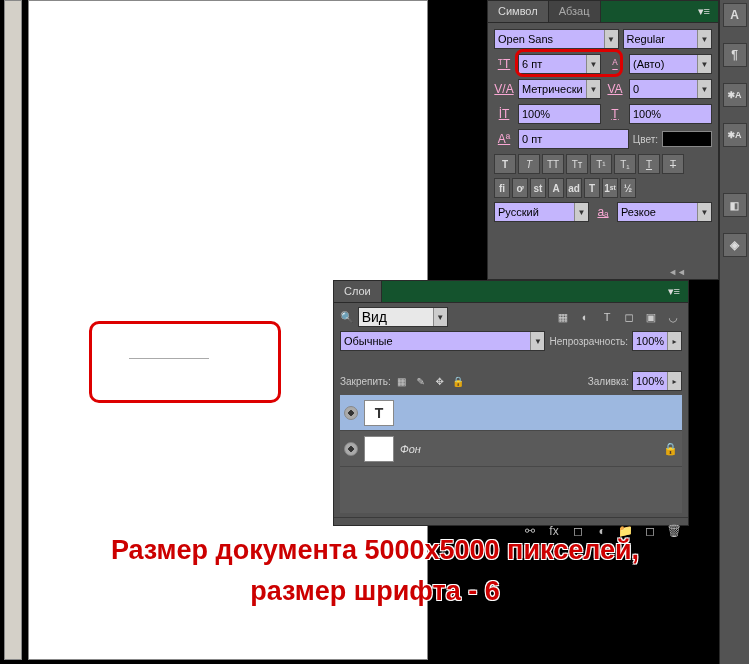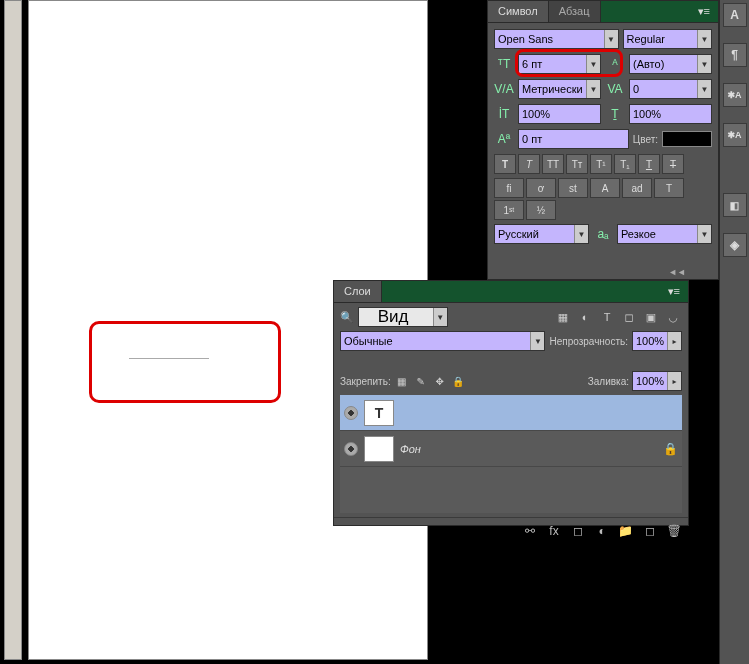--- a/index.html
+++ b/index.html
@@ -24,37 +24,37 @@
   .panel-tabs { display: flex; background: #14532d; border-bottom: 1px solid #2a2a2a; }
   .panel-tab { padding: 4px 10px; background: #535353; border-right: 1px solid #2a2a2a; cursor: pointer; }
   .panel-tab.inactive { background: #434343; color: #aaa; }
   .panel-menu { margin-left: auto; padding: 4px 8px; cursor: pointer; }
   
   .panel-body { padding: 6px; }
   .row { display: flex; align-items: center; gap: 4px; margin-bottom: 5px; }
   .field { display: flex; align-items: center; background: #c4b5fd; border: 1px solid #333; height: 20px; color: #000; position: relative; }
   .field input { border: none; background: transparent; width: 100%; padding: 0 3px; font-size: 11px; outline: none; }
   .dd-arrow { width: 14px; height: 18px; background: #ccc; border-left: 1px solid #888; display: flex; align-items: center; justify-content: center; font-size: 8px; color: #333; cursor: pointer; flex-shrink: 0; }
-  .fld-icon { width: 20px; height: 20px; display: flex; align-items: center; justify-content: center; color: #86efac; font-size: 12px; flex-shrink: 0; }
+  .fld-icon { width: 20px; height: 20px; display: flex; align-items: center; justify-content: center; color: #f9a8d4; font-size: 12px; flex-shrink: 0; text-decoration: underline; }
   
   .highlight-box { position: absolute; border: 3px solid #d00; border-radius: 8px; z-index: 10; pointer-events: none; }
   .hl1 { right: 126px; top: 49px; width: 108px; height: 28px; }
   
   .btn-row { display: flex; gap: 2px; margin-bottom: 4px; flex-wrap: wrap; }
   .sbtn { width: 22px; height: 20px; background: #6a6a6a; border: 1px solid #3a3a3a; display: flex; align-items: center; justify-content: center; color: #ddd; font-size: 10px; cursor: pointer; }
-  .sbtn.narrow { width: 30px; }
+  .sbtn.narrow { width: 16px; font-weight: bold; }
   
   .color-swatch { width: 50px; height: 16px; background: #000; border: 1px solid #888; }
   
   
   .layers-panel { position: absolute; left: 333px; top: 280px; width: 356px; height: 246px; background: #535353; border: 1px solid #2a2a2a; color: #ddd; font-size: 11px; }
   .layers-body { padding: 4px 6px; }
   .layers-toolbar { display: flex; align-items: center; gap: 4px; margin-bottom: 4px; }
   .search-field { display: flex; align-items: center; background: #e8e8e8; border: 1px solid #333; height: 20px; width: 90px; color: #000; }
-  .search-field input { border: none; background: transparent; width: 100%; padding: 0 3px; font-size: 17px; outline: none; margin-left: 16px; }
+  .search-field input { border: none; background: transparent; width: 100%; padding: 0 3px; font-size: 14px; outline: none; }
   .mini-icon { width: 18px; height: 18px; display: flex; align-items: center; justify-content: center; color: #ccc; font-size: 11px; cursor: pointer; }
   
   .opacity-row { display: flex; align-items: center; gap: 4px; margin-bottom: 20px; }
   .blend-field { flex: 1; }
   .num-field { width: 50px; }
   .label { color: #ccc; font-size: 10px; }
   
   .lock-row { display: flex; align-items: center; gap: 3px; margin-bottom: 4px; }
   .lock-btn { width: 16px; height: 16px; display: flex; align-items: center; justify-content: center; color: #ccc; font-size: 10px; cursor: pointer; }
   
@@ -77,20 +77,24 @@
 <body>
 
 <div class="workspace">
   <div class="scroll-gutter"></div>
 
   <div class="canvas-area">
     <div class="selection-box"></div>
     <div class="tiny-text"></div>
   </div>
 
+  <div class="annotation">
+    <div>Размер документа 5000х5000 пикселей,</div>
+    <div>размер шрифта - 6</div>
+  </div>
 
   <div class="dock">
     <div class="dock-btn">A</div>
     <div class="dock-sep"></div>
     <div class="dock-btn">¶</div>
     <div class="dock-sep"></div>
     <div class="dock-btn" style="font-size:9px">✱A</div>
     <div class="dock-sep"></div>
     <div class="dock-btn" style="font-size:9px">✱A</div>
     <div class="dock-sep"></div>

